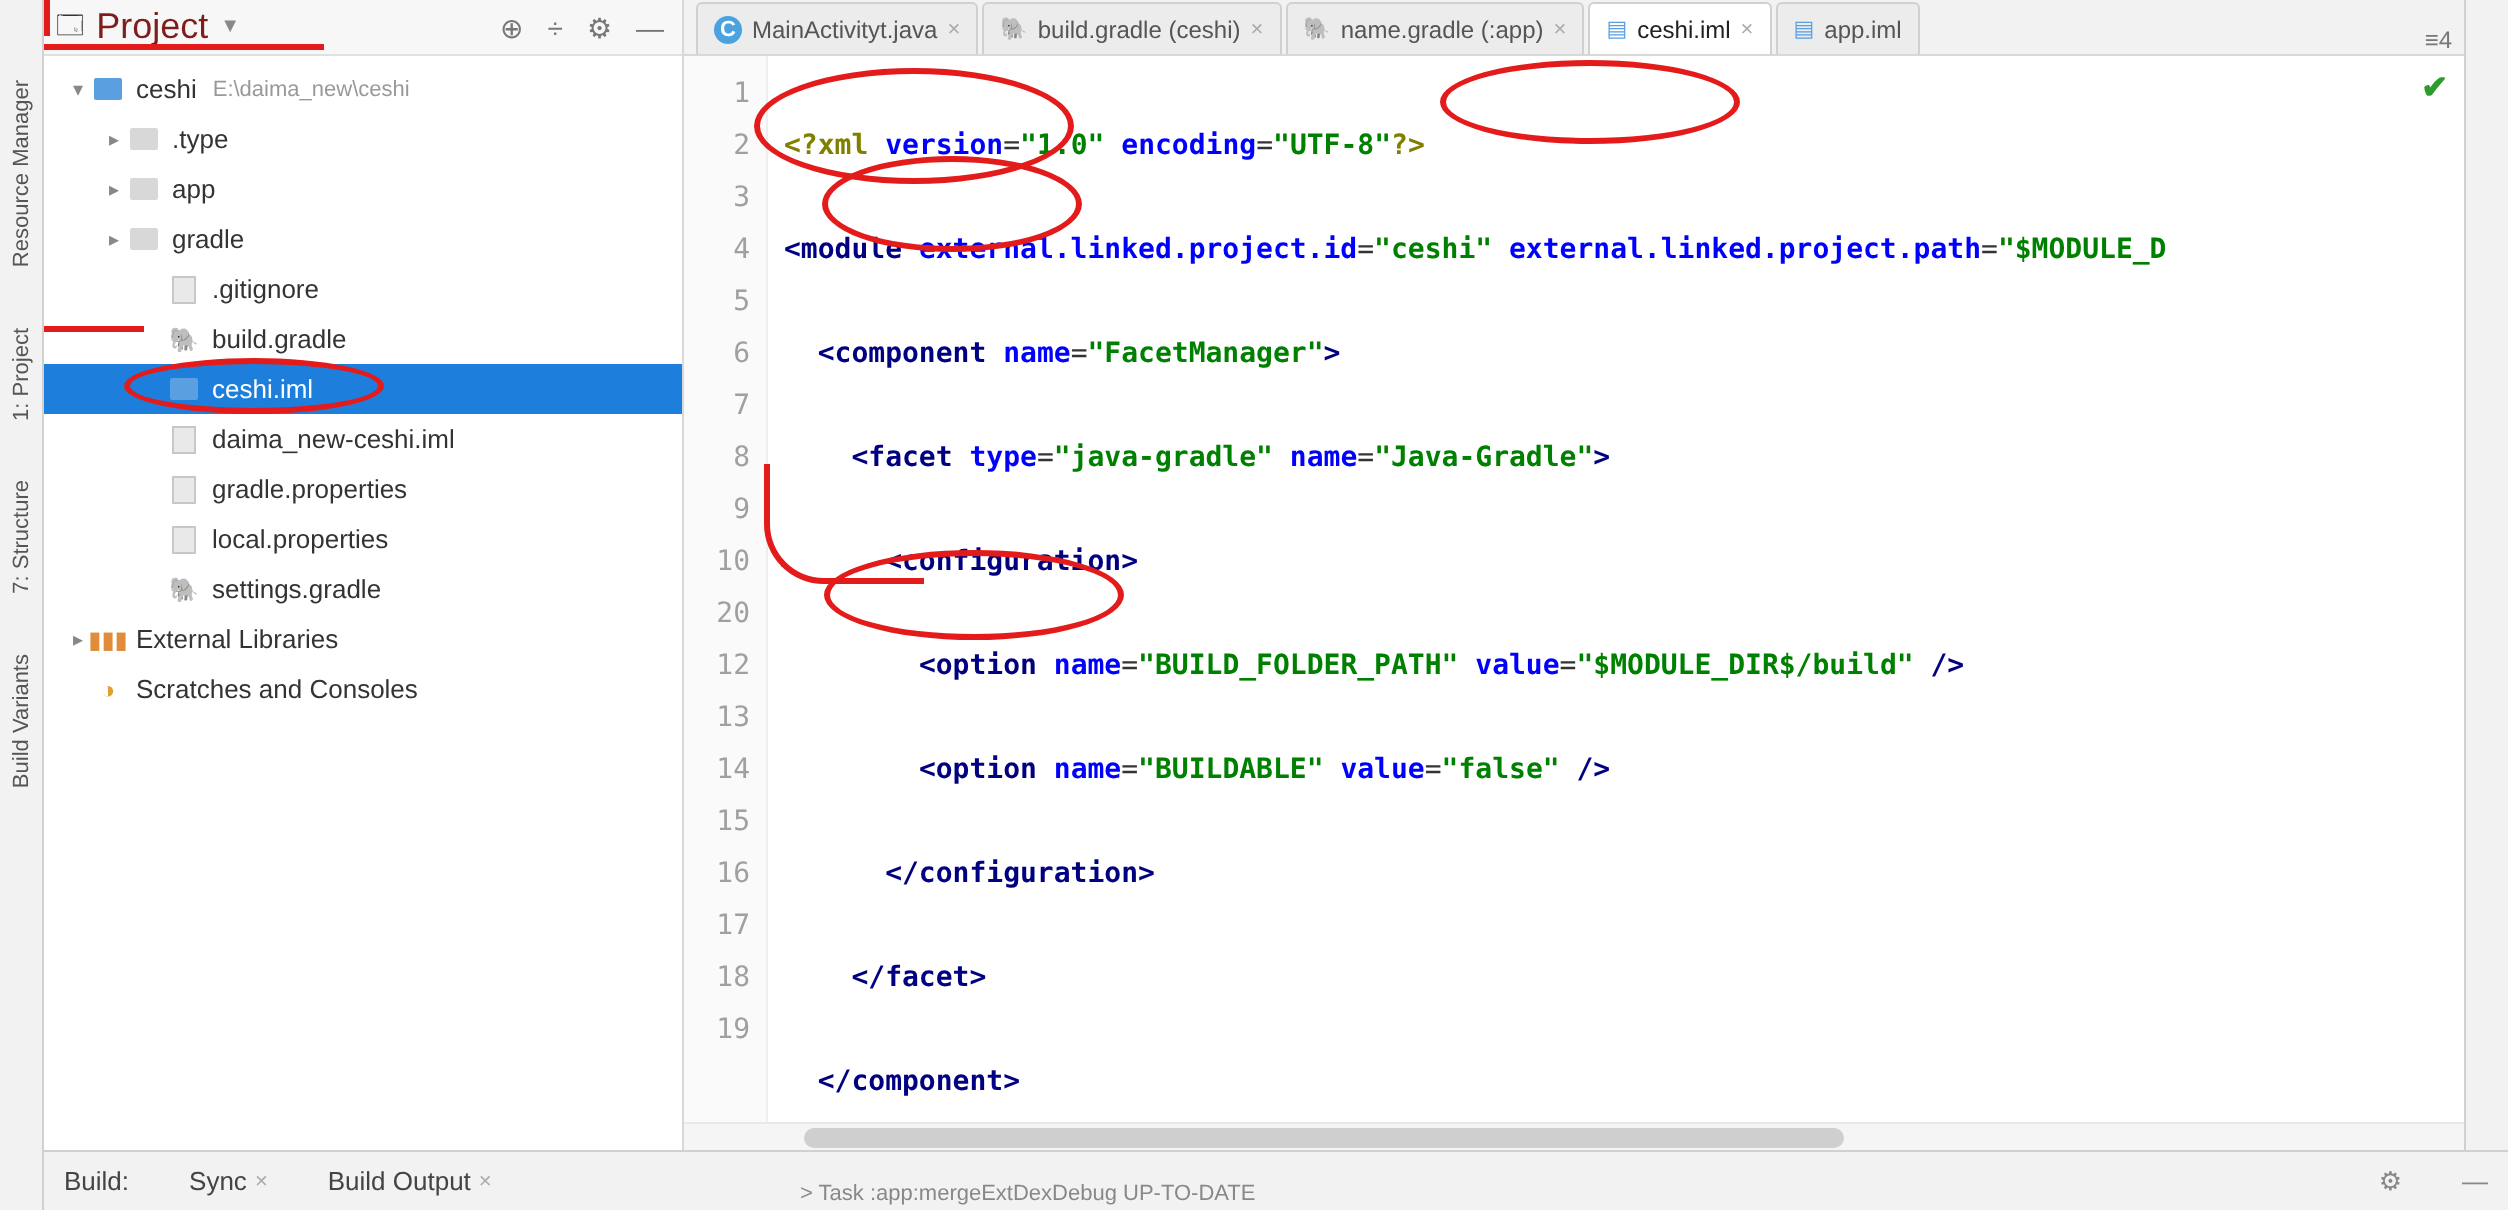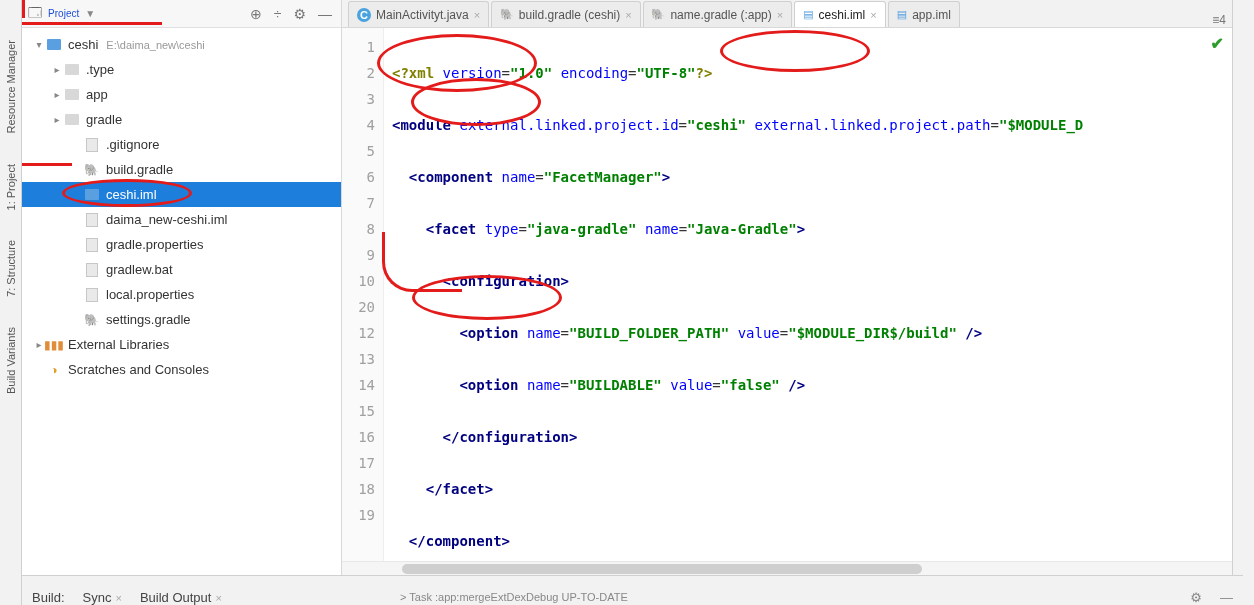--- a/index.html
+++ b/index.html
@@ -32,21 +32,21 @@
     display:flex; flex-direction:row;
   }
   .sidebar {
     width:320px; background:#fff; border-right:1px solid #d8d8d8;
     display:flex; flex-direction:column;
   }
   .proj-header {
     height:28px; display:flex; align-items:center; padding:0 6px;
     border-bottom:1px solid #e0e0e0; background:#f7f7f7; gap:6px;
   }
-  .proj-header .title { font-size:10px; color:#1d4ed8; }
+  .proj-header .title { font-size:18px; color:#7f1d1d; }
   .proj-header .dd { color:#888; font-size:10px; }
   .proj-header .spacer { flex:1; }
   .proj-header .icn { color:#777; cursor:pointer; padding:0 3px; font-size:14px; }
   .tree { flex:1; overflow:auto; padding-top:4px; }
   .node { display:flex; align-items:center; height:25px; padding-right:8px; white-space:nowrap; }
   .node .arrow { width:14px; text-align:center; color:#888; font-size:10px; }
   .node .ico { width:16px; height:16px; margin-right:6px; display:inline-flex; align-items:center; justify-content:center; font-size:12px; }
   .node .label { }
   .node.selected { background:#1e7edb; color:#fff; }
   .pad0 { padding-left:10px; }
@@ -79,30 +79,30 @@
     text-align:right; padding:6px 8px 6px 0; color:#a0a0a0;
     font-family:Consolas,monospace; font-size:14px; line-height:26px;
   }
   .code-area {
     flex:1; overflow:auto; padding:6px 0 6px 8px;
     font-family:Consolas,monospace; font-size:14px; line-height:26px;
     white-space:pre; color:#333;
   }
   .code-line { height:26px; }
   .tag-b { color:#000080; font-weight:bold; }
-  .attr { color:#0000ff; }
+  .attr { color:#0000ff;font-weight:bold; }
   .val { color:#008000; font-weight:bold; }
   .pi { color:#808000; font-weight:bold; }
   .check { position:absolute; right:8px; top:6px; color:#2d9c2d; font-weight:bold; font-size:16px; }
   .hscroll { height:14px; background:#f5f5f5; border-top:1px solid #e8e8e8; }
   .hscroll .thumb { height:10px; margin-top:2px; margin-left:60px; width:520px; background:#cfcfcf; border-radius:5px; }
   .bottom-bar {
-    position:absolute; left:22px; right:11px; bottom:0; height:30px;
+    position:absolute; left:22px; right:0; bottom:0; height:30px;
     background:#f2f2f2; border-top:1px solid #d0d0d0;
-    display:flex; align-items:flex-end; padding:0 10px; gap:18px; font-size:13px; color:#444;
+    display:flex; align-items:center; padding:0 10px; gap:30px; font-size:13px; color:#444;
   }
   .bottom-bar .btab { display:flex; align-items:center; gap:4px; }
   .bottom-bar .btab .close { color:#aaa; font-size:11px; }
   .bottom-bar .spacer { flex:1; }
   .task-line {
     position:absolute; left:400px; bottom:2px; font-size:11px; color:#888;
   }
   
   .anno { position:absolute; border:3px solid #e41b1b; pointer-events:none; }
   .anno.ellipse { border-radius:50%/50%; }
@@ -187,27 +187,20 @@
             <span class="file-ico"></span>
           </span>
         <span class="label">daima_new-ceshi.iml</span>
       </div>
       <div class="node pad2">
         <span class="arrow"></span>
         <span class="ico">
             <span class="file-ico"></span>
           </span>
         <span class="label">gradle.properties</span>
-      </div>
-      <div class="node pad2">
-        <span class="arrow"></span>
-        <span class="ico">
-            <span class="file-ico"></span>
-          </span>
-        <span class="label">gradlew.bat</span>
       </div>
       <div class="node pad2">
         <span class="arrow"></span>
         <span class="ico">
             <span class="file-ico"></span>
           </span>
         <span class="label">local.properties</span>
       </div>
       <div class="node pad2">
         <span class="arrow"></span>

